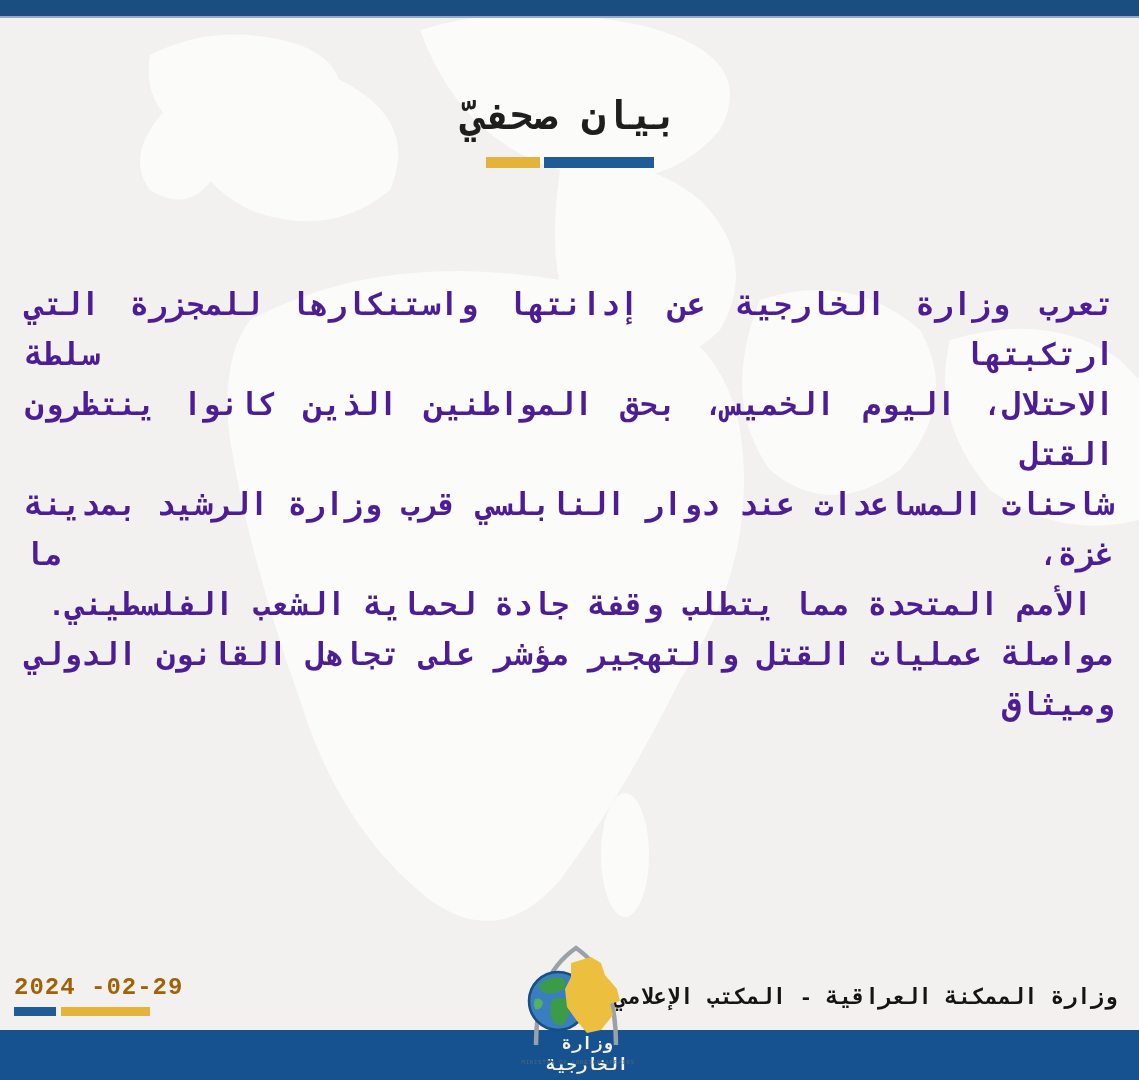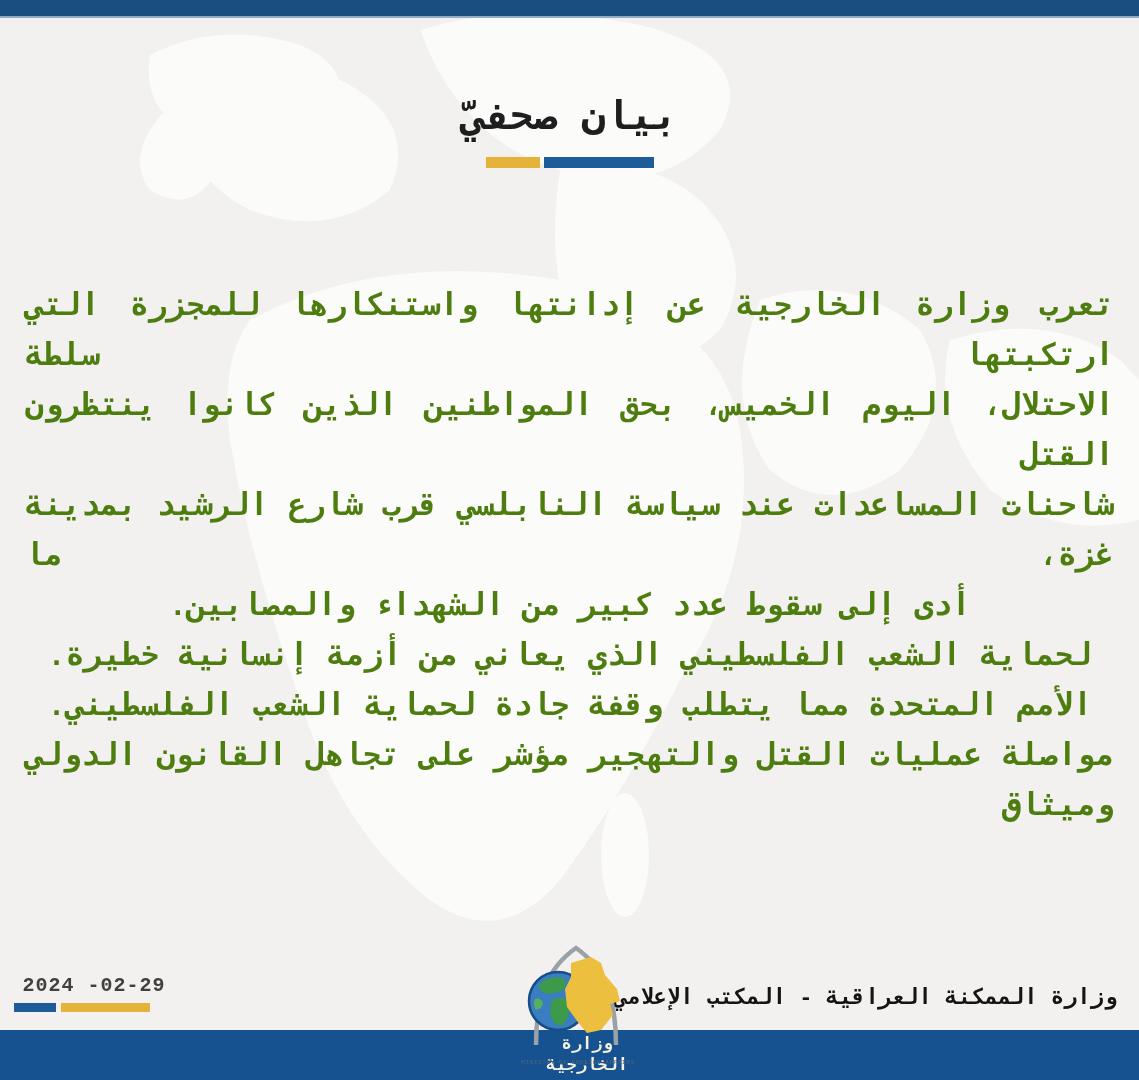--- a/index.html
+++ b/index.html
@@ -27,31 +27,31 @@
   .title-underline{
     position:absolute;left:486px;top:157px;width:168px;height:11px;
     display:flex;flex-direction:row;gap:4px;
   }
   .title-underline .seg-yellow{width:54px;height:100%;background:#e6b33a;}
   .title-underline .seg-blue{flex:1;height:100%;background:#1d5c99;}
   
   .body-text{
     position:absolute;left:25px;top:282px;width:1089px;
     direction:rtl;
-    font-weight:bold;color:#4d7c0f;
+    font-weight:bold;color:#4c1d95;
     font-size:31px;line-height:50px;
   }
   .line{width:100%;}
   .line.jst{text-align:justify;text-align-last:justify;}
   .line.ctr{text-align:center;}
   
   .date-block{position:absolute;left:14px;top:974px;width:160px;}
   .date-text{
-    direction:ltr;text-align:center;
-    font-size:20px;font-weight:bold;color:#404040;
+    direction:ltr;text-align:right;
+    font-size:24px;font-weight:bold;color:#a16207;
     letter-spacing:1px;white-space:nowrap;
   }
   .date-underline{display:flex;gap:5px;margin-top:6px;height:9px;width:136px;}
   .date-underline .seg-blue{width:42px;height:100%;background:#1d5c99;}
   .date-underline .seg-yellow{flex:1;height:100%;background:#e6b33a;}
   
   .bottom-band{
     position:absolute;left:0;bottom:0;width:100%;height:50px;
     background:#15528f;
   }
@@ -100,23 +100,21 @@
 
   <div class="title">بيان صحفيّ</div>
   <div class="title-underline">
     <div class="seg-yellow"></div>
     <div class="seg-blue"></div>
   </div>
 
   <div class="body-text">
     <div class="line jst">تعرب وزارة الخارجية عن إدانتها واستنكارها للمجزرة التي ارتكبتها سلطة</div>
     <div class="line jst">الاحتلال، اليوم الخميس، بحق المواطنين الذين كانوا ينتظرون القتل</div>
-    <div class="line jst">شاحنات المساعدات عند سياسة النابلسي قرب شارع الرشيد بمدينة غزة، ما</div>
-    <div class="line ctr">أدى إلى سقوط عدد كبير من الشهداء والمصابين.</div>
-    <div class="line ctr">لحماية الشعب الفلسطيني الذي يعاني من أزمة إنسانية خطيرة.</div>
+    <div class="line jst">شاحنات المساعدات عند دوار النابلسي قرب وزارة الرشيد بمدينة غزة، ما</div>
     <div class="line ctr">الأمم المتحدة مما يتطلب وقفة جادة لحماية الشعب الفلسطيني.</div>
     <div class="line jst">مواصلة عمليات القتل والتهجير مؤشر على تجاهل القانون الدولي وميثاق</div>
   </div>
 
   <div class="bottom-band"></div>
 
   <div class="date-block">
     <div class="date-text">2024 -02-29</div>
     <div class="date-underline">
       <div class="seg-blue"></div>

